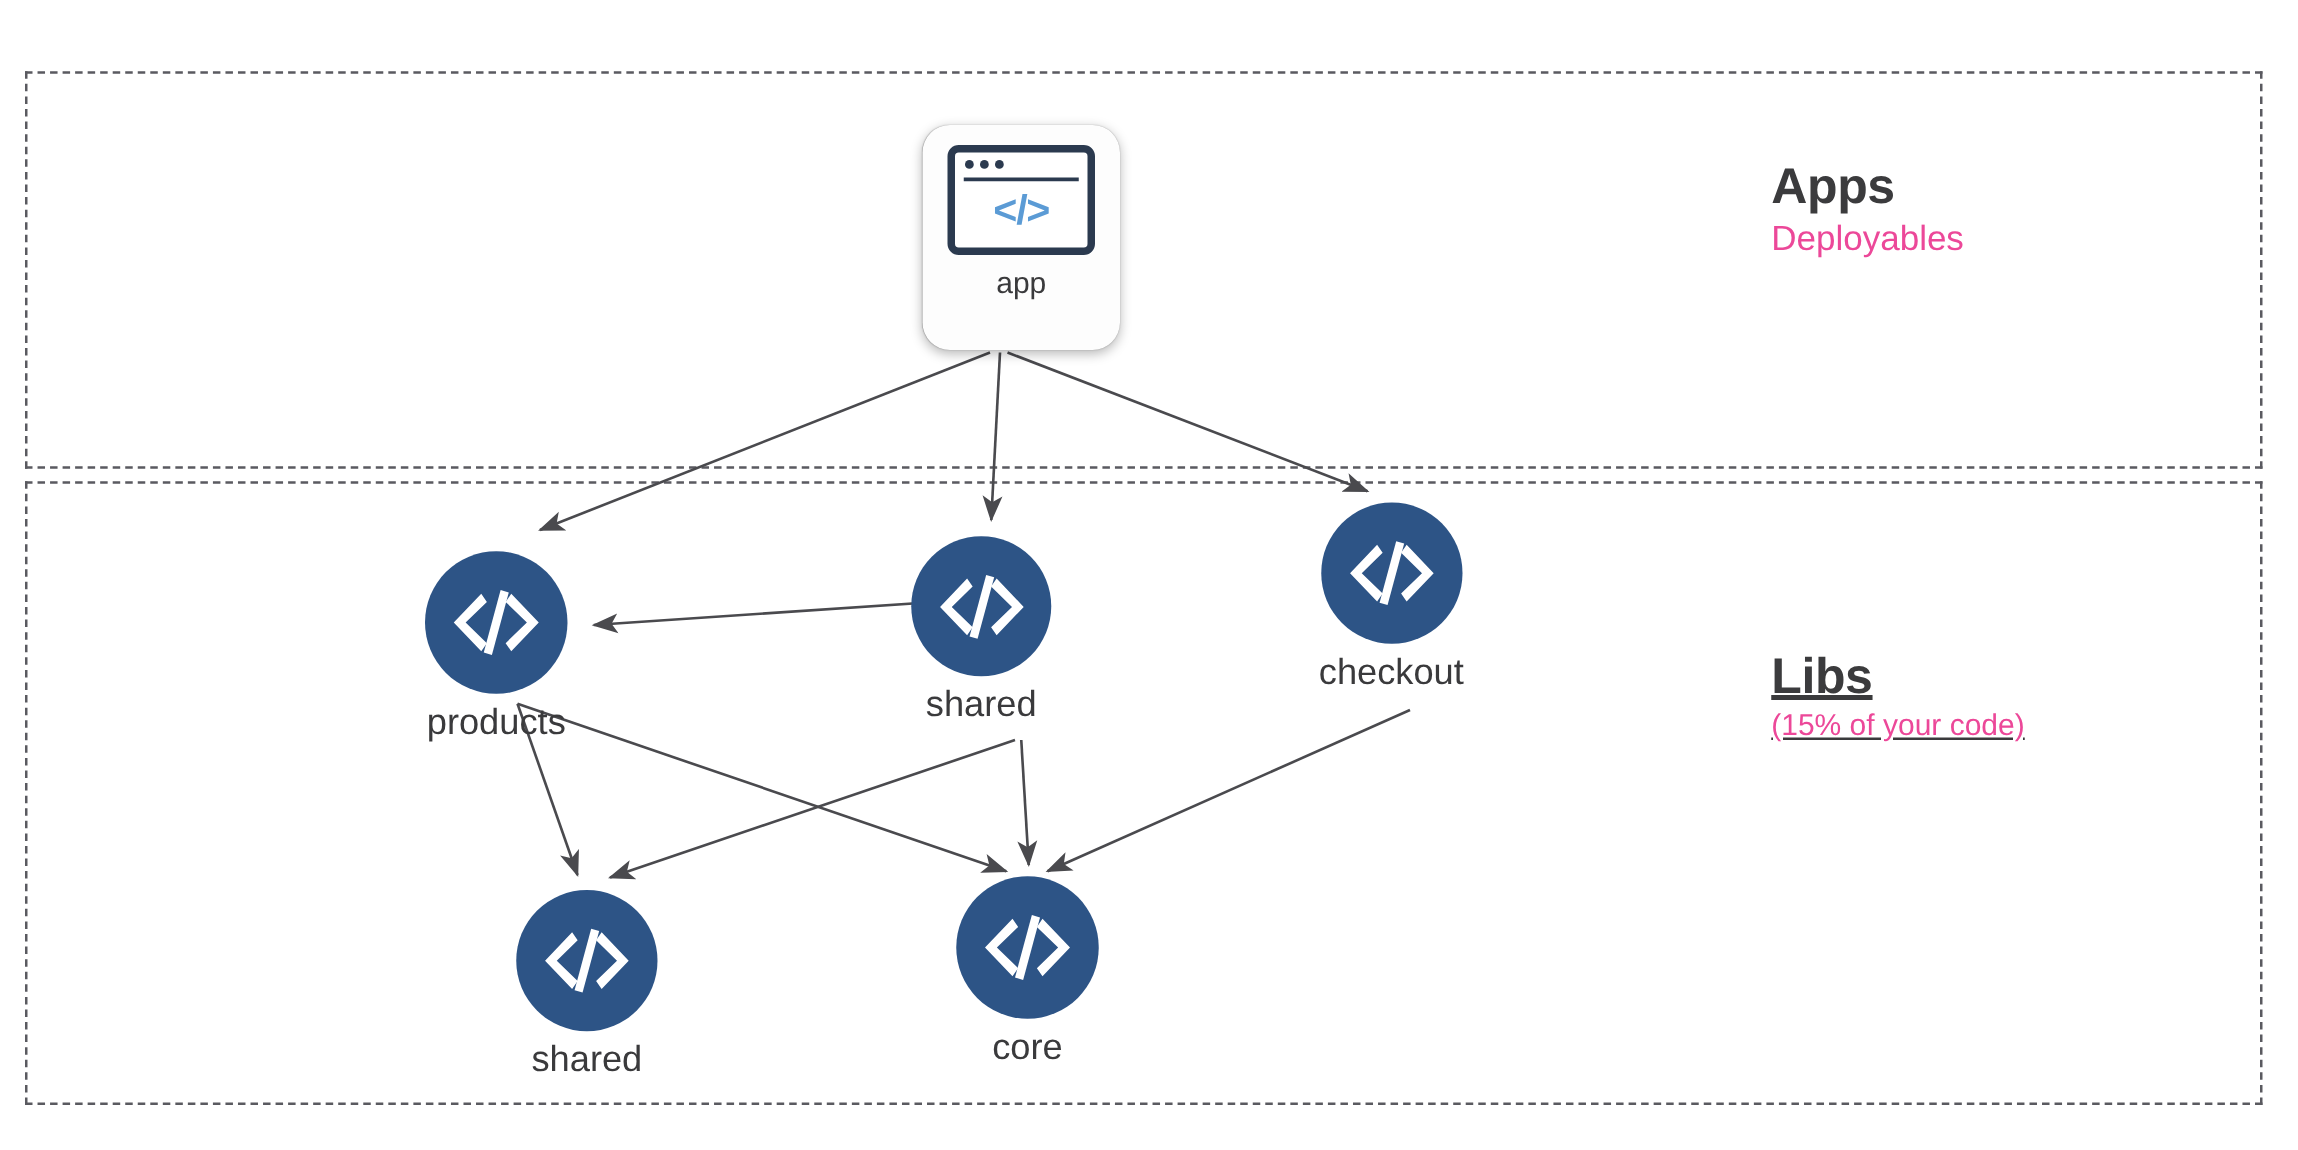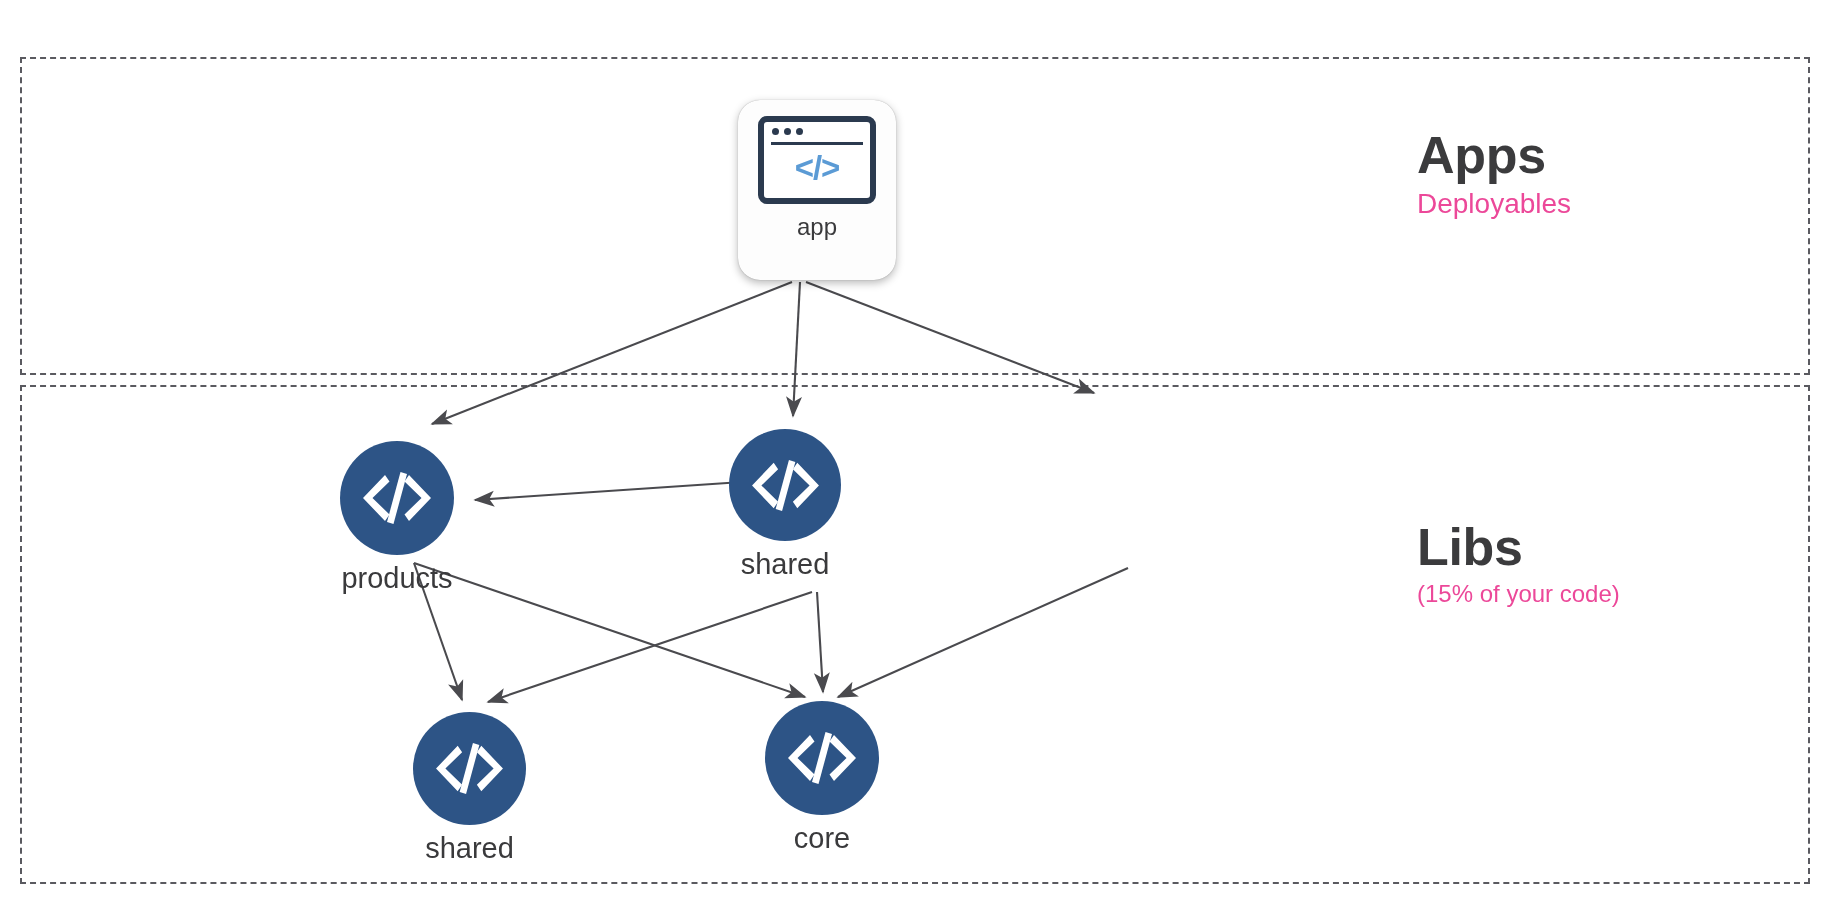--- a/index.html
+++ b/index.html
@@ -37,38 +37,38 @@
     top: 385px;
     width: 1790px;
     height: 499px;
   }
   .zone-label {
     position: absolute;
     color: #3a3a3c;
     user-select: none;
   }
   .zone-title {
-    font-size: 52px;
+    font-size: 40px;
     font-weight: bold;
     letter-spacing: -0.3px;
     line-height: 1.05;
     color: #3b3b3d;
   }
   .zone-sub {
     font-size: 28px;
     font-weight: normal;
     line-height: 1.1;
     color: #ec4899;
     margin-top: 6px;
   }
   .zone-sub.small {
     font-size: 24px;
   }
   #label-apps { left: 1417px; top: 128px; }
-  #label-libs { left: 1417px; top: 520px; }
+  #label-libs { left: 1417px; top: 520px; text-decoration: underline; }
 
   
   #node-app {
     position: absolute;
     left: 738px;
     top: 100px;
     width: 158px;
     height: 180px;
     background: #fdfdfd;
     border-radius: 22px;
@@ -239,20 +239,30 @@
     <div class="lib-circle">
       <svg width="73" height="61" viewBox="0 0 74 62" xmlns="http://www.w3.org/2000/svg">
         <path d="M25 8 L29.5 14.5 L12.5 31 L29.5 47.5 L25 54 L3 31 Z" fill="#ffffff"></path>
         <path d="M49 8 L44.5 14.5 L61.5 31 L44.5 47.5 L49 54 L71 31 Z" fill="#ffffff"></path>
         <path d="M40.5 5 L47 7 L33.5 57 L27 55 Z" fill="#ffffff"></path>
       </svg>
     </div>
     <div class="lib-label">shared</div>
   </div>
 
+  <div class="lib-node" id="node-checkout">
+    <div class="lib-circle">
+      <svg width="73" height="61" viewBox="0 0 74 62" xmlns="http://www.w3.org/2000/svg">
+        <path d="M25 8 L29.5 14.5 L12.5 31 L29.5 47.5 L25 54 L3 31 Z" fill="#ffffff"></path>
+        <path d="M49 8 L44.5 14.5 L61.5 31 L44.5 47.5 L49 54 L71 31 Z" fill="#ffffff"></path>
+        <path d="M40.5 5 L47 7 L33.5 57 L27 55 Z" fill="#ffffff"></path>
+      </svg>
+    </div>
+    <div class="lib-label">checkout</div>
+  </div>
 
   <div class="lib-node" id="node-core">
     <div class="lib-circle">
       <svg width="74" height="62" viewBox="0 0 74 62" xmlns="http://www.w3.org/2000/svg">
         <path d="M25 8 L29.5 14.5 L12.5 31 L29.5 47.5 L25 54 L3 31 Z" fill="#ffffff"></path>
         <path d="M49 8 L44.5 14.5 L61.5 31 L44.5 47.5 L49 54 L71 31 Z" fill="#ffffff"></path>
         <path d="M40.5 5 L47 7 L33.5 57 L27 55 Z" fill="#ffffff"></path>
       </svg>
     </div>
     <div class="lib-label">core</div>

